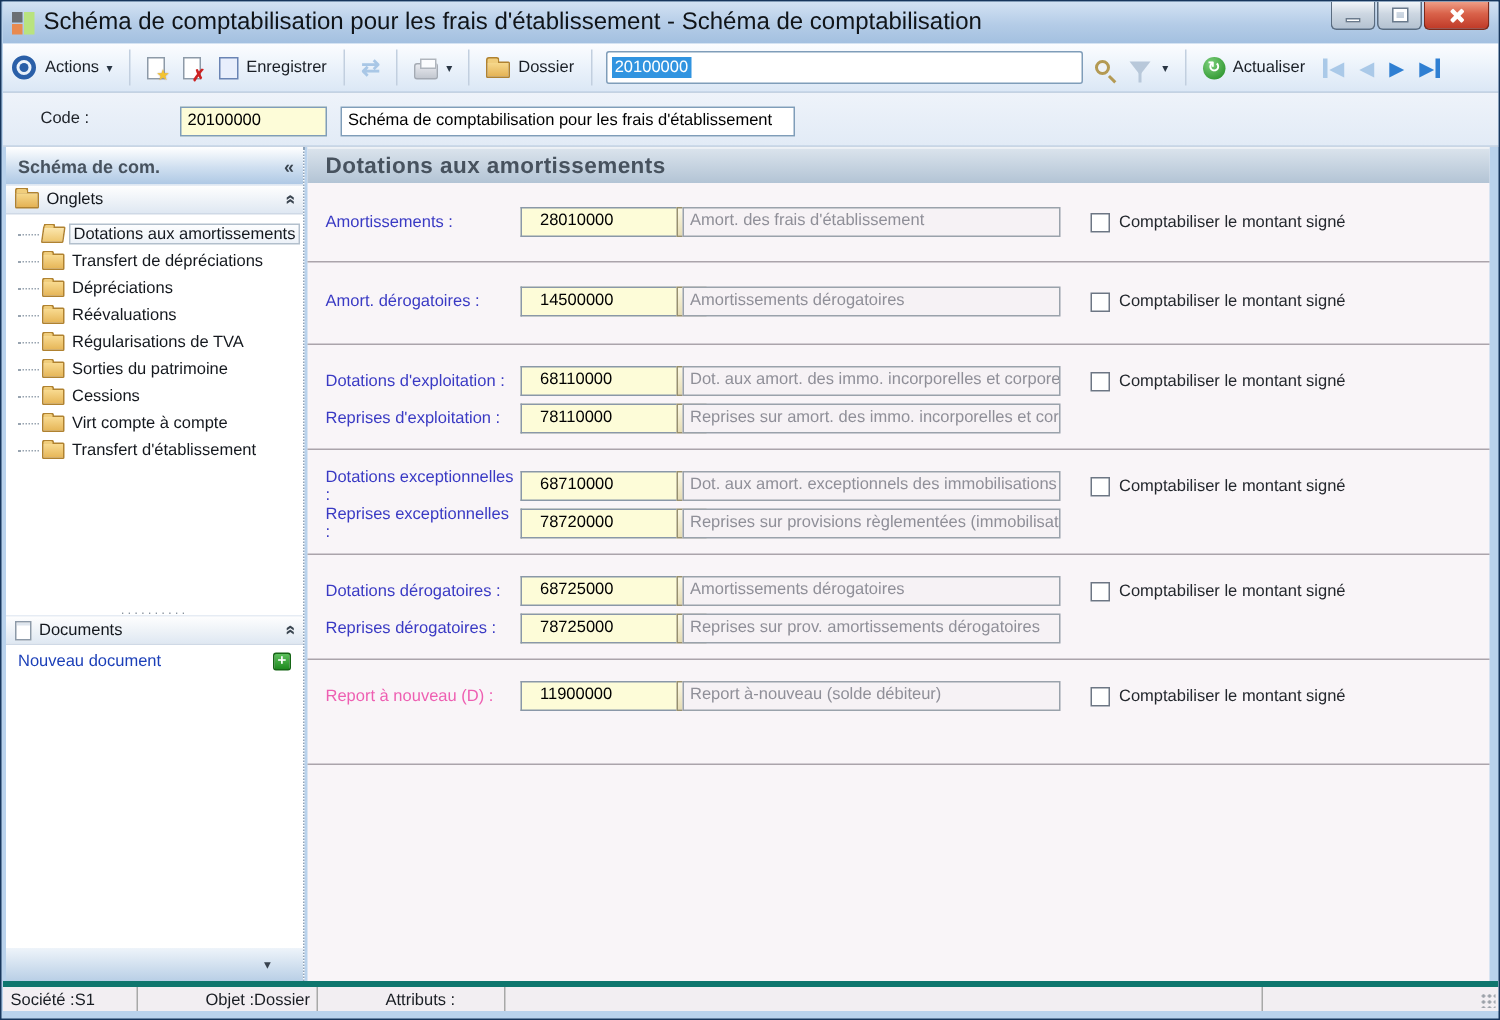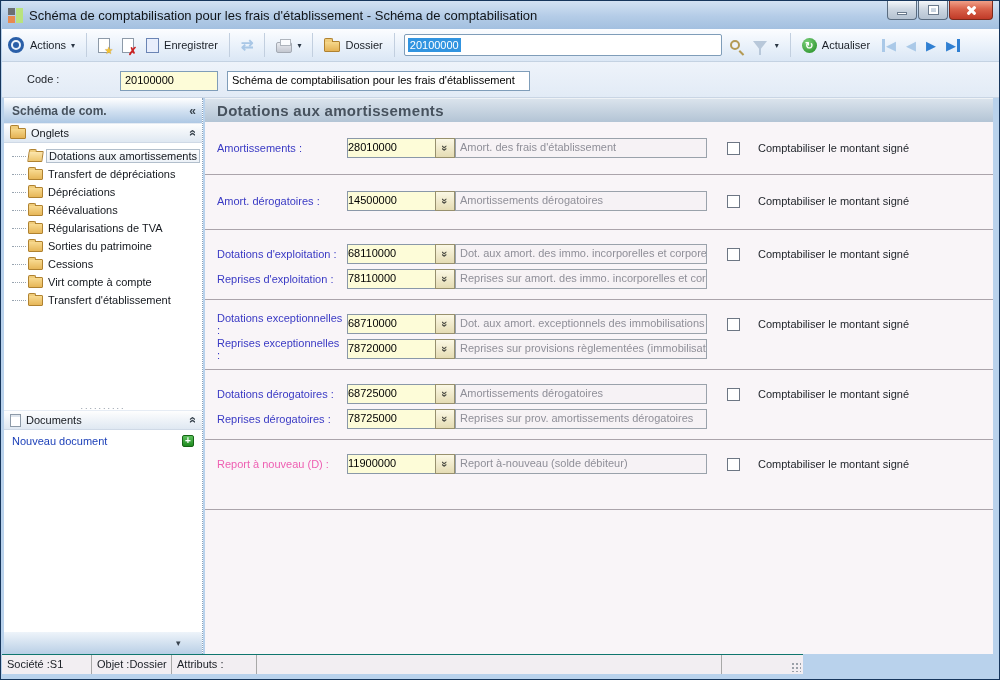--- a/index.html
+++ b/index.html
@@ -10,21 +10,21 @@
             border:1px solid #17365c; overflow:hidden; }
 
   
   .titlebar { position:absolute; left:1px; top:0; width:997px; height:28px;
               background:linear-gradient(#d3e2f3,#b4cce7 55%,#a3c0e0);
               display:flex; align-items:center; padding-left:6px; }
   .app-icon { position:relative; width:15px; height:15px; margin-right:6px; }
   .app-icon .sq1 { position:absolute; left:0; top:0; width:7px; height:7px; background:#6b6f73; }
   .app-icon .sq2 { position:absolute; left:8px; top:0; width:7px; height:15px; background:#b9e37f; }
   .app-icon .sq3 { position:absolute; left:0; top:8px; width:7px; height:7px; background:#e88a50; }
-  .title-text { font-size:13px; color:#101418; }
+  .title-text { font-size:16px; color:#101418; }
   .winbtns { position:absolute; right:6px; top:0; display:flex; }
   .winbtn { height:19px; border:1px solid #5a6c80; border-top:none; display:flex;
             align-items:center; justify-content:center;
             background:linear-gradient(#f4f7fa,#cdd7e2 45%,#b4c2d1);
             border-radius:0 0 4px 4px; margin-left:1px; position:relative; }
   .winbtn.min, .winbtn.max { width:30px; }
   .winbtn.close { width:44px; background:linear-gradient(#f0a088,#d9624a 45%,#c03a28); border-color:#7c2a1c; }
   .glyph-min { width:10px; height:3px; background:#fff; border:1px solid #6a7a8c; margin-top:6px; }
   .glyph-max { width:9px; height:8px; border:2px solid #fff; outline:1px solid #6a7a8c; background:transparent; }
   .glyph-x { position:relative; width:12px; height:12px; }
@@ -130,34 +130,34 @@
   .main { position:absolute; left:204px; top:97px; width:788px; height:556px; background:#f9f5f8; }
   .main-header { height:24px; background:linear-gradient(#dae3ec,#b3c4d5);
                  border-top:1px solid #eef2f6; display:flex; align-items:center; padding-left:12px; }
   .main-title { font-size:15px; font-weight:bold; color:#47525e; letter-spacing:.3px; }
   .fgroup { position:relative; border-top:1px solid #aba4ab; }
   .fgroup.first { border-top:none; }
   .frow { position:absolute; left:0; height:20px; display:flex; align-items:center; }
   .flabel { position:absolute; left:12px; width:128px; color:#3a3ac4; }
   .flabel.pink { color:#ee5fb2; }
   .combo { position:absolute; left:142px; display:flex; }
-  .combo .cfield { width:88px; height:20px; background:#fdfcd8; border:1px solid #8a98a8;
-                   border-right:none; padding:2px 0; }
+  .combo .cfield { width:104px; height:20px; background:#fdfcd8; border:1px solid #8a98a8;
+                   border-right:none; padding:2px 12px; }
   .combo .cbtn { width:20px; height:20px; background:linear-gradient(#fbf8e4,#e5dcb4);
                  border:1px solid #97906e; display:flex; align-items:center; justify-content:center; }
   .combo .cbtn .chev { color:#4a4a42; font-size:11px; }
   .fdesc { position:absolute; left:250px; width:252px; height:20px; background:#f6f2f5;
            border:1px solid #9aa2ab; color:#8f8f98; padding:2px 4px; overflow:hidden; white-space:nowrap; }
-  .cbx-wrap { position:absolute; left:522px; display:flex; align-items:center; gap:18px; }
+  .cbx-wrap { position:absolute; left:522px; display:flex; align-items:center; gap:6px; }
   .cbx { width:13px; height:13px; background:#fff; border:1px solid #6d7684; }
   .cbx-label { color:#23272d; }
 
   
-  .statusbar { position:absolute; left:1px; top:653px; width:801px; height:20px;
-               background:#f2eef2; border-top:1px solid #0f766e; display:flex; }
+  .statusbar { position:absolute; left:1px; top:653px; width:997px; height:20px;
+               background:#f2eef2; border-top:4px solid #0f766e; display:flex;gap:40px; }
   .sb-panel { border-right:1px solid #a8a8a8; padding:3px 5px 0 5px; color:#1a1e24; overflow:hidden; white-space:nowrap; }
   .sb-panel.p1 { width:90px; } .sb-panel.p2 { width:80px; } .sb-panel.p3 { width:85px; }
   .sb-panel.p4 { width:465px; } .sb-panel.p5 { flex:1; border-right:none; position:relative; }
   .grip { position:absolute; right:2px; bottom:2px; width:10px; height:10px;
           background-image:radial-gradient(#9aa0a8 1px, transparent 1.2px);
           background-size:4px 4px; }
 </style>
 </head>
 <body>
 

